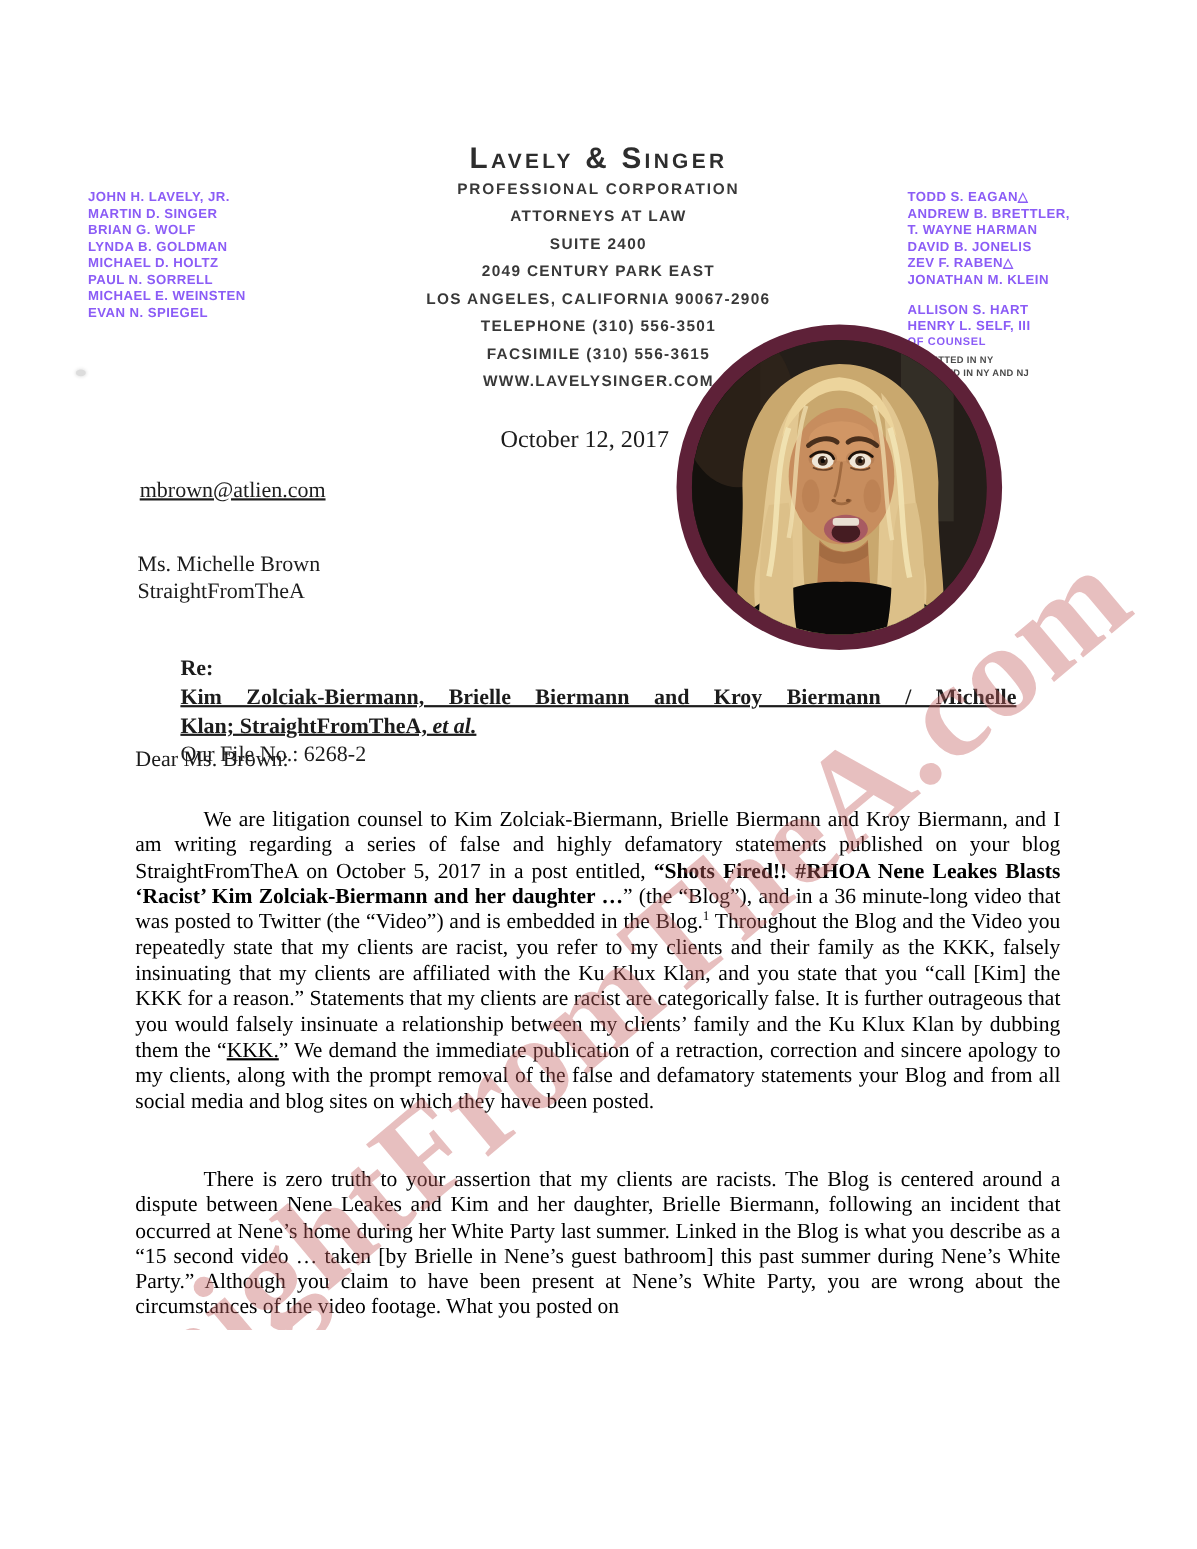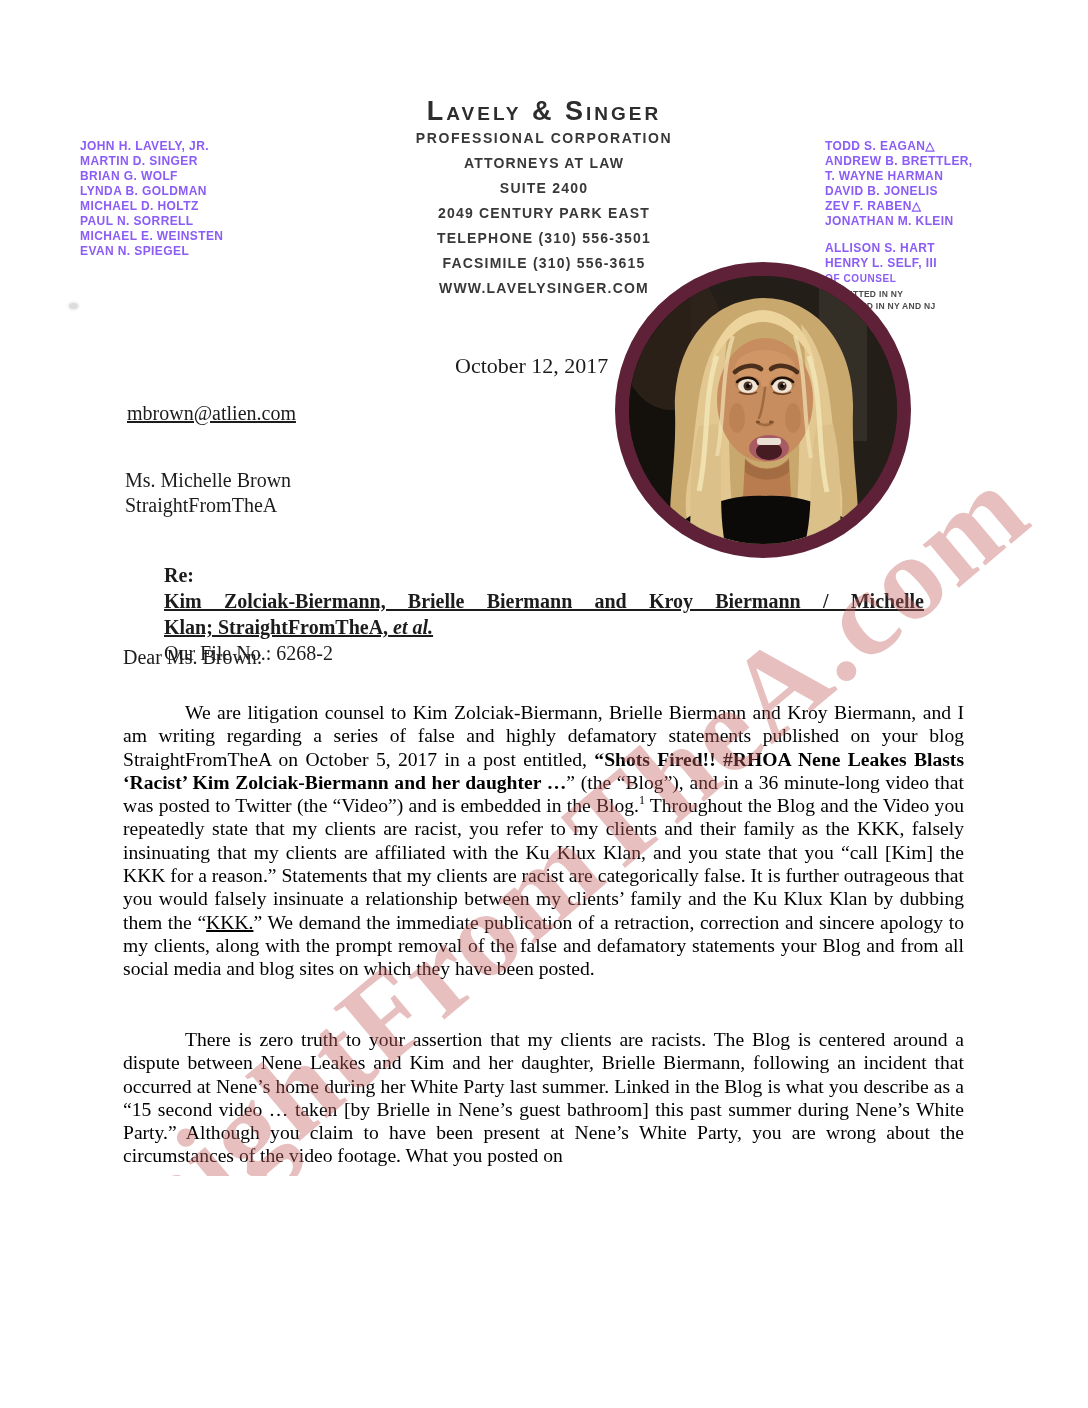--- a/index.html
+++ b/index.html
@@ -1,17 +1,17 @@
 <!DOCTYPE html>
 <html><head>
 <meta charset="utf-8">
 <style>
   html,body{margin:0;padding:0;background:#ffffff;}
   .page{position:relative;width:1088px;height:1176px;background:#ffffff;overflow:hidden;
-        color:#1c1c1c;font-family:"Liberation Serif",serif;}
+        color:#1c1c1c;font-family:"Liberation Serif",serif;margin-top:33px;}
 
   
   .lh{font-family:"Liberation Sans",sans-serif;font-weight:bold;color:#3a3a3a;}
   .lh-center{position:absolute;left:0;right:0;top:96px;text-align:center;}
   .firm-name{font-size:27px;letter-spacing:3px;font-variant:small-caps;color:#2d2d2d;}
   .lh-line{font-size:14px;letter-spacing:1.2px;margin-top:9px;color:#383838;}
   .lh-line.first{margin-top:3px;letter-spacing:1.6px;font-size:14px;}
   .attys{position:absolute;top:139px;font-size:12px;line-height:15px;letter-spacing:.4px;color:#8b5cf6;}
   .attys-left{left:80px;}
   .attys-right{left:825px;}
@@ -64,20 +64,21 @@
 <body>
 
 <div class="page">
 
   <div class="lh lh-center">
     <div class="firm-name">Lavely &amp; Singer</div>
     <div class="lh-line first">PROFESSIONAL CORPORATION</div>
     <div class="lh-line">ATTORNEYS AT LAW</div>
     <div class="lh-line">SUITE 2400</div>
     <div class="lh-line">2049 CENTURY PARK EAST</div>
+    <div class="lh-line">LOS ANGELES, CALIFORNIA 90067-2906</div>
     <div class="lh-line">TELEPHONE (310) 556-3501</div>
     <div class="lh-line">FACSIMILE (310) 556-3615</div>
     <div class="lh-line">WWW.LAVELYSINGER.COM</div>
   </div>
 
   <div class="lh attys attys-left">
     <div>JOHN H. LAVELY, JR.</div>
     <div>MARTIN D. SINGER</div>
     <div>BRIAN G. WOLF</div>
     <div>LYNDA B. GOLDMAN</div>

